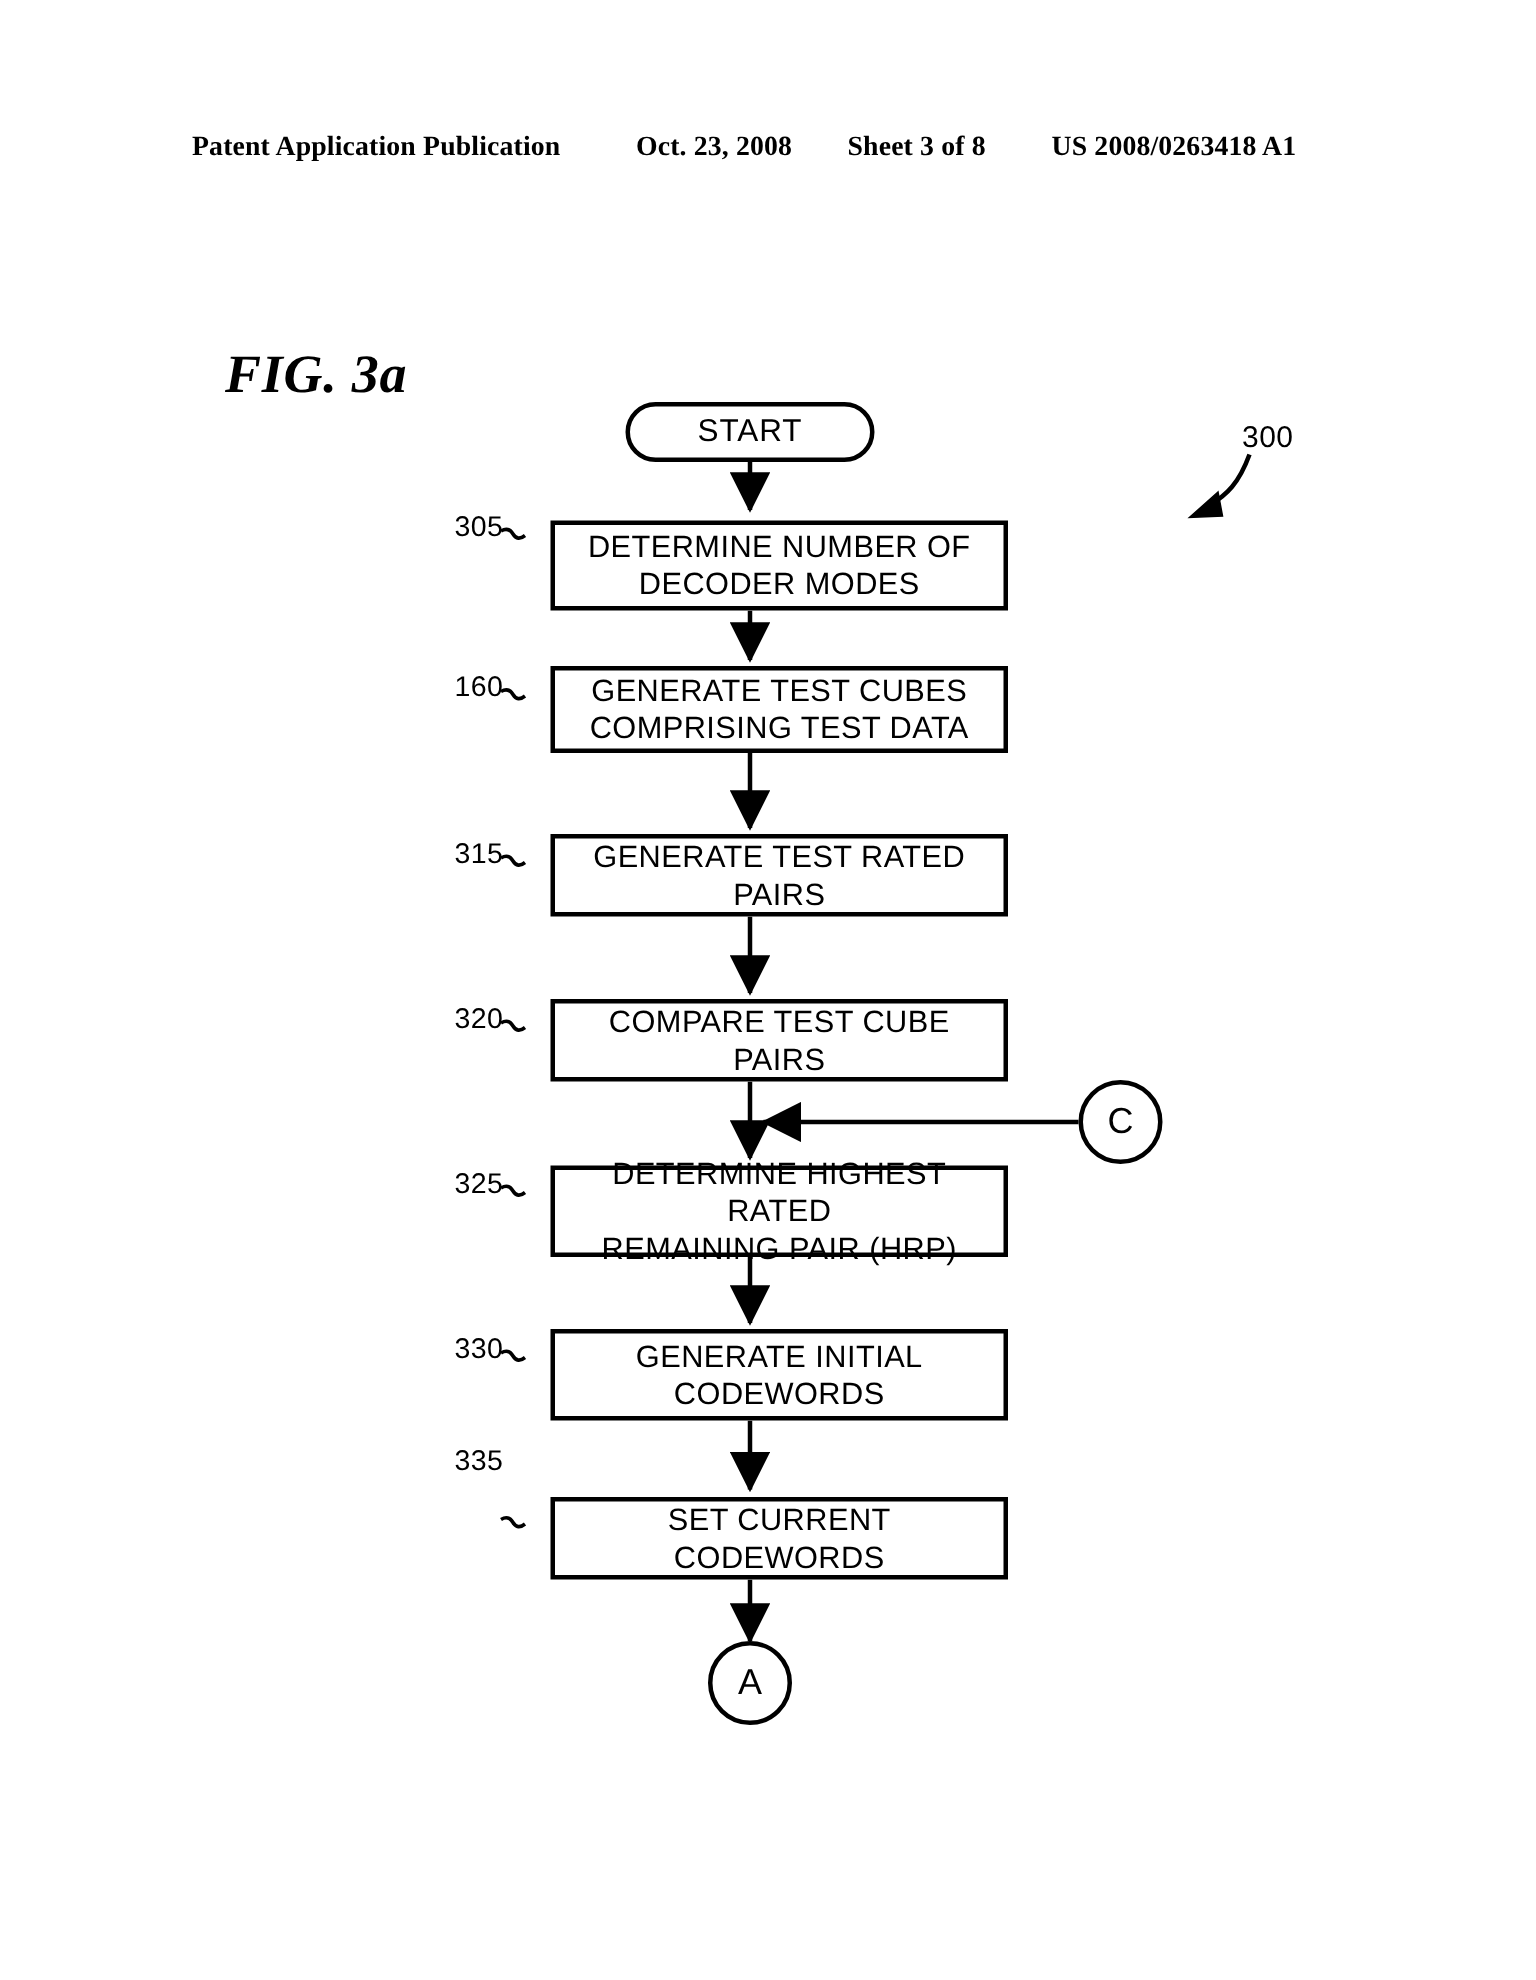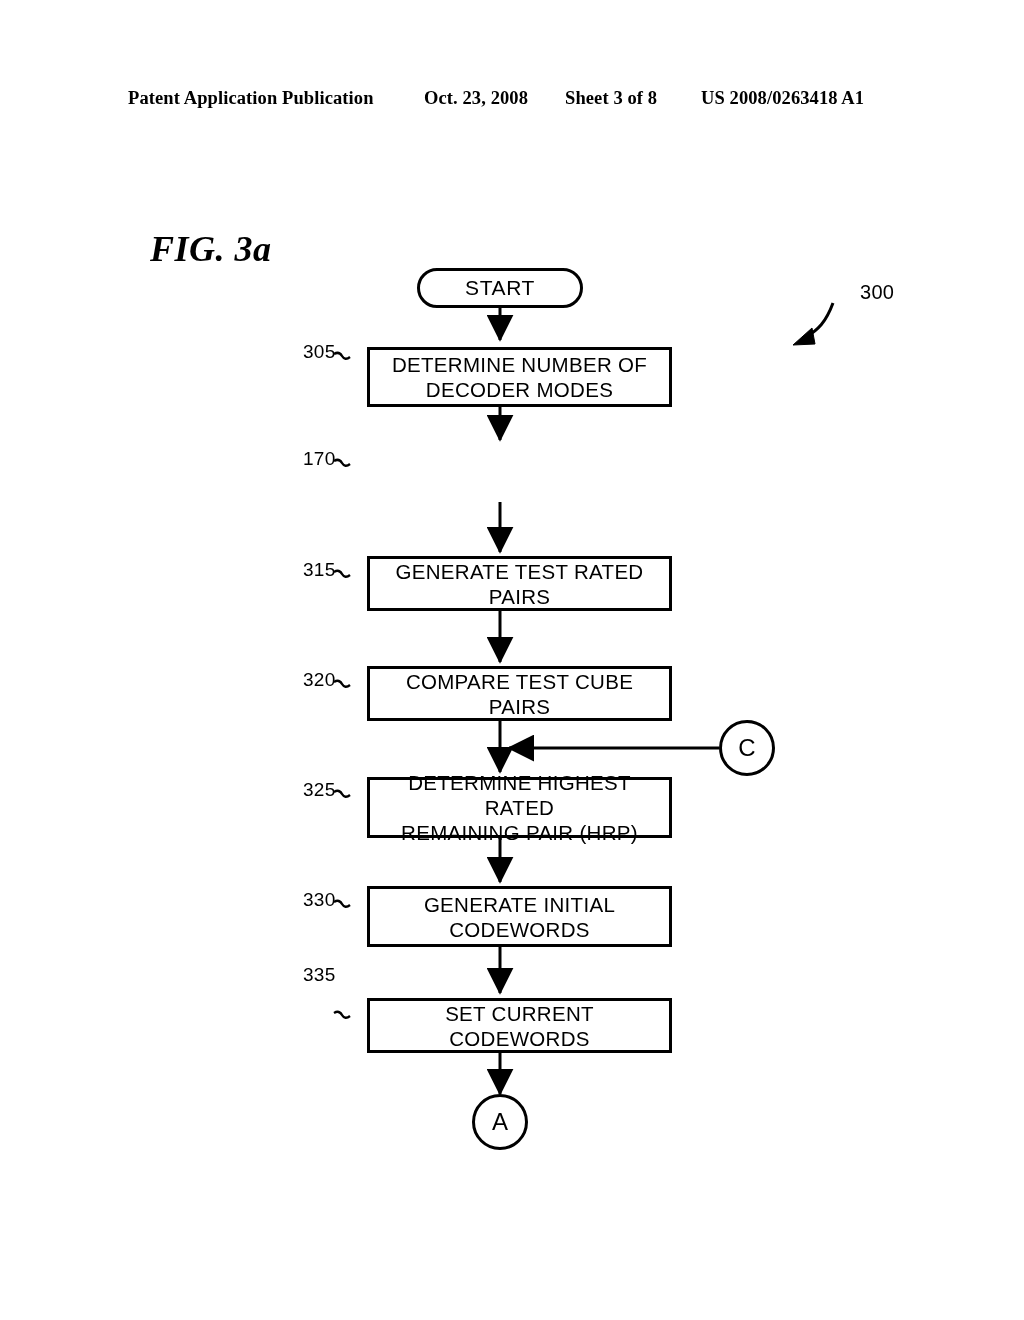--- a/index.html
+++ b/index.html
@@ -176,21 +176,25 @@
   <div class="terminator" style="left:417px; top:268px; width:166px; height:40px;">
     <span>START</span>
   </div>
 
   <span class="ref-num" style="left:303px; top:341px;">305</span>
   <div class="proc-box" style="left:347px; top:347px; width:305px; height:60px;">
     <span style="white-space:pre-line;">DETERMINE NUMBER OF
 DECODER MODES</span>
   </div>
 
-  <span class="ref-num" style="left:303px; top:448px;">170</span>
+  <span class="ref-num" style="left:303px; top:448px;">160</span>
+  <div class="proc-box" style="left:347px; top:444px; width:305px; height:58px;">
+    <span style="white-space:pre-line;">GENERATE TEST CUBES
+COMPRISING TEST DATA</span>
+  </div>
 
   <span class="ref-num" style="left:303px; top:559px;">315</span>
   <div class="proc-box" style="left:347px; top:556px; width:305px; height:55px;">
     <span style="white-space:pre-line;">GENERATE TEST RATED PAIRS</span>
   </div>
 
   <span class="ref-num" style="left:303px; top:669px;">320</span>
   <div class="proc-box" style="left:347px; top:666px; width:305px; height:55px;">
     <span style="white-space:pre-line;">COMPARE TEST CUBE PAIRS</span>
   </div>
@@ -213,15 +217,15 @@
 
   <span class="ref-num" style="left:303px; top:964px;text-align:right;">335</span>
   <div class="proc-box" style="left:347px; top:998px; width:305px; height:55px;">
     <span style="white-space:pre-line;">SET CURRENT CODEWORDS</span>
   </div>
 
   <div class="conn-circle" style="left:472px; top:1094px;">
     <span>A</span>
   </div>
 
-  <span class="ref-num" style="left:828px; top:281px; font-size:20px;margin-left:32px;">300</span>
+  <span class="ref-num" style="left:828px; top:281px; font-size:20px;">300</span>
 
 </div>
 
 </body></html>

